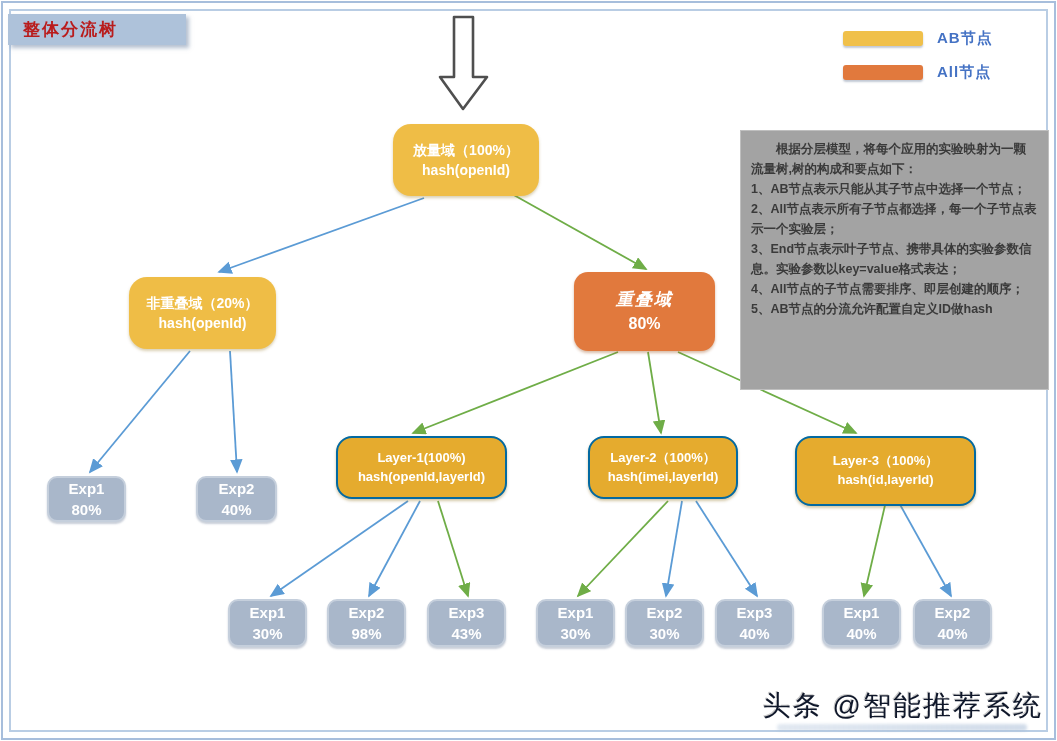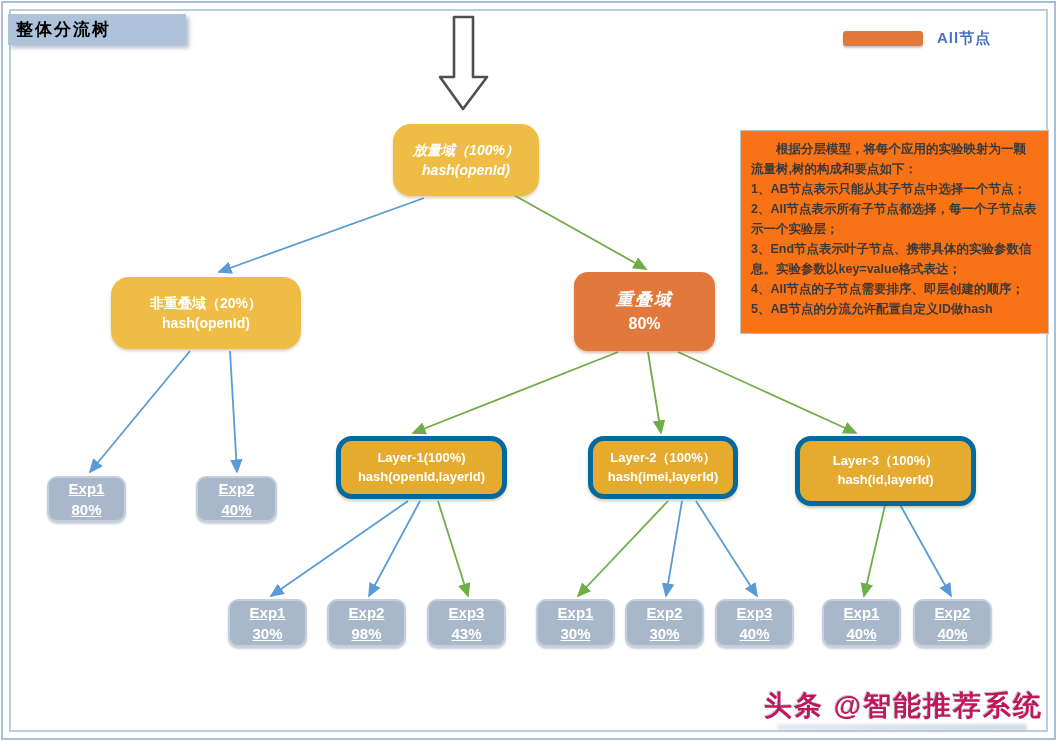--- a/index.html
+++ b/index.html
@@ -6,57 +6,57 @@
   #canvas{
     position:relative;width:1057px;height:741px;background:#ffffff;
     font-family:"Liberation Sans","DejaVu Sans",sans-serif;overflow:hidden;
   }
   .frame-outer{position:absolute;inset:1px;border:2px solid #a7bedc;pointer-events:none;}
   .frame-inner{position:absolute;top:9px;left:9px;right:9px;bottom:9px;border:2px solid #b9cde4;pointer-events:none;}
 
   .title-badge{
     position:absolute;left:8px;top:14px;width:178px;height:31px;
     background:#aec2da;box-shadow:3px 3px 4px rgba(120,140,170,.55);
-    color:#000000;font-weight:bold;font-size:17px;letter-spacing:2px;
-    display:flex;align-items:center;padding-left:8px;box-sizing:border-box;
+    color:#b91c1c;font-weight:bold;font-size:17px;letter-spacing:2px;
+    display:flex;align-items:center;padding-left:15px;box-sizing:border-box;
   }
 
   svg.arrows{position:absolute;left:0;top:0;width:1057px;height:741px;}
   .arrow-blue{stroke:#5b9bd5;stroke-width:1.8;fill:none;}
   .arrow-green{stroke:#6fad47;stroke-width:1.8;fill:none;}
   .top-arrow{fill:#ffffff;stroke:#4f4f4f;stroke-width:2.6;stroke-linejoin:round;}
 
   .node{
     position:absolute;display:flex;flex-direction:column;align-items:center;justify-content:center;
     color:#fff;font-weight:bold;text-align:center;line-height:1.45;box-sizing:border-box;
   }
   .gold{background:#efbd46;border-radius:18px;box-shadow:0 2px 3px rgba(150,120,40,.35);font-size:14px;}
-  .layer{background:#e5ab2e;border:5px solid #0369a1;border-radius:16px;box-shadow:0 2px 3px rgba(150,120,40,.4);font-size:13px;}
+  .layer{background:#e5ab2e;border:2px solid #0369a1;border-radius:16px;box-shadow:0 2px 3px rgba(150,120,40,.4);font-size:13px;}
   .orange{background:#e1793d;border-radius:14px;box-shadow:0 2px 3px rgba(160,90,40,.4);font-size:16px;}
-  .gray{background:#a9b7ca;border:2px solid #c5cfdc;border-radius:10px;box-shadow:0 2px 2px rgba(120,135,160,.4);font-size:15px;line-height:1.4;text-decoration:underline;}
+  .gray{background:#a9b7ca;border:2px solid #c5cfdc;border-radius:10px;box-shadow:0 2px 2px rgba(120,135,160,.4);font-size:15px;line-height:1.4;}
   .orange .l1{font-size:17px;letter-spacing:2px;font-style:italic;}
 
   .legend{position:absolute;left:843px;top:26px;width:160px;}
   .legend-row{display:flex;align-items:center;height:24px;margin-bottom:10px;}
   .legend-swatch{width:80px;height:15px;border-radius:3px;box-shadow:0 2px 2px rgba(120,135,160,.45);margin-right:14px;}
   .sw-ab{background:#f0c04a;}
   .sw-all{background:#e1793d;}
   .sw-end{background:#aeb9cc;border:1px solid #9aa8be;box-sizing:border-box;}
   .legend-label{color:#4472c4;font-size:15px;font-weight:bold;letter-spacing:1px;}
 
   .notes{
-    position:absolute;left:740px;top:130px;width:309px;height:204px;
-    background:#f97316;border:1px solid #bfbfbf;box-sizing:border-box;
+    position:absolute;left:740px;top:130px;width:309px;height:260px;
+    background:#a3a3a3;border:1px solid #bfbfbf;box-sizing:border-box;
     padding:8px 10px 6px 10px;color:#3a3a3a;font-weight:bold;font-size:12.5px;
     line-height:1.6;white-space:pre-wrap;
   }
 
   .watermark{
     position:absolute;right:14px;bottom:16px;
-    color:#be185d;font-size:28px;font-weight:bold;letter-spacing:2px;
+    color:#0f172a;font-size:28px;font-weight:normal;letter-spacing:2px;
     text-shadow:2px 2px 0 #ffffff,-1px -1px 0 #c9c9c9;
   }
   .watermark-sub{
     position:absolute;right:30px;bottom:10px;width:250px;height:7px;
     background:linear-gradient(90deg,rgba(170,190,215,.35),rgba(170,190,215,.55));
     filter:blur(1.5px);border-radius:3px;
   }
 </style>
 </head>
 <body>
@@ -92,38 +92,42 @@
     <line class="arrow-green" x1="618" y1="352" x2="413" y2="433" marker-end="url(#mg)"></line>
     <line class="arrow-green" x1="648" y1="352" x2="661" y2="433" marker-end="url(#mg)"></line>
     <line class="arrow-green" x1="678" y1="352" x2="856" y2="433" marker-end="url(#mg)"></line>
     <line class="arrow-green" x1="438" y1="501" x2="468" y2="596" marker-end="url(#mg)"></line>
     <line class="arrow-green" x1="668" y1="501" x2="578" y2="596" marker-end="url(#mg)"></line>
     <line class="arrow-green" x1="886" y1="501" x2="864" y2="596" marker-end="url(#mg)"></line>
   </svg>
 
   <div class="legend">
     <div class="legend-row">
+      <div class="legend-swatch sw-ab"></div>
+      <div class="legend-label">AB节点</div>
+    </div>
+    <div class="legend-row">
       <div class="legend-swatch sw-all"></div>
       <div class="legend-label">All节点</div>
     </div>
   </div>
 
   <div class="notes">　　根据分层模型，将每个应用的实验映射为一颗流量树,树的构成和要点如下：
 1、AB节点表示只能从其子节点中选择一个节点；
 2、All节点表示所有子节点都选择，每一个子节点表示一个实验层；
 3、End节点表示叶子节点、携带具体的实验参数信息。实验参数以key=value格式表达；
 4、All节点的子节点需要排序、即层创建的顺序；
 5、AB节点的分流允许配置自定义ID做hash</div>
 
-  <div class="node gold" style="left:393px;top:124px;width:146px;height:72px;font-style:italic;">
+  <div class="node gold" style="left:393px;top:124px;width:146px;height:72px;">
     <div>放量域（100%）</div>
     <div>hash(openId)</div>
   </div>
 
-  <div class="node gold" style="left:111px;top:277px;width:190px;height:72px;">
+  <div class="node gold" style="left:129px;top:277px;width:147px;height:72px;">
     <div>非重叠域（20%）</div>
     <div>hash(openId)</div>
   </div>
 
   <div class="node orange" style="left:574px;top:272px;width:141px;height:79px;">
     <div class="l1">重叠域</div>
     <div>80%</div>
   </div>
 
   <div class="node gray" style="left:47px;top:476px;width:79px;height:46px;">

